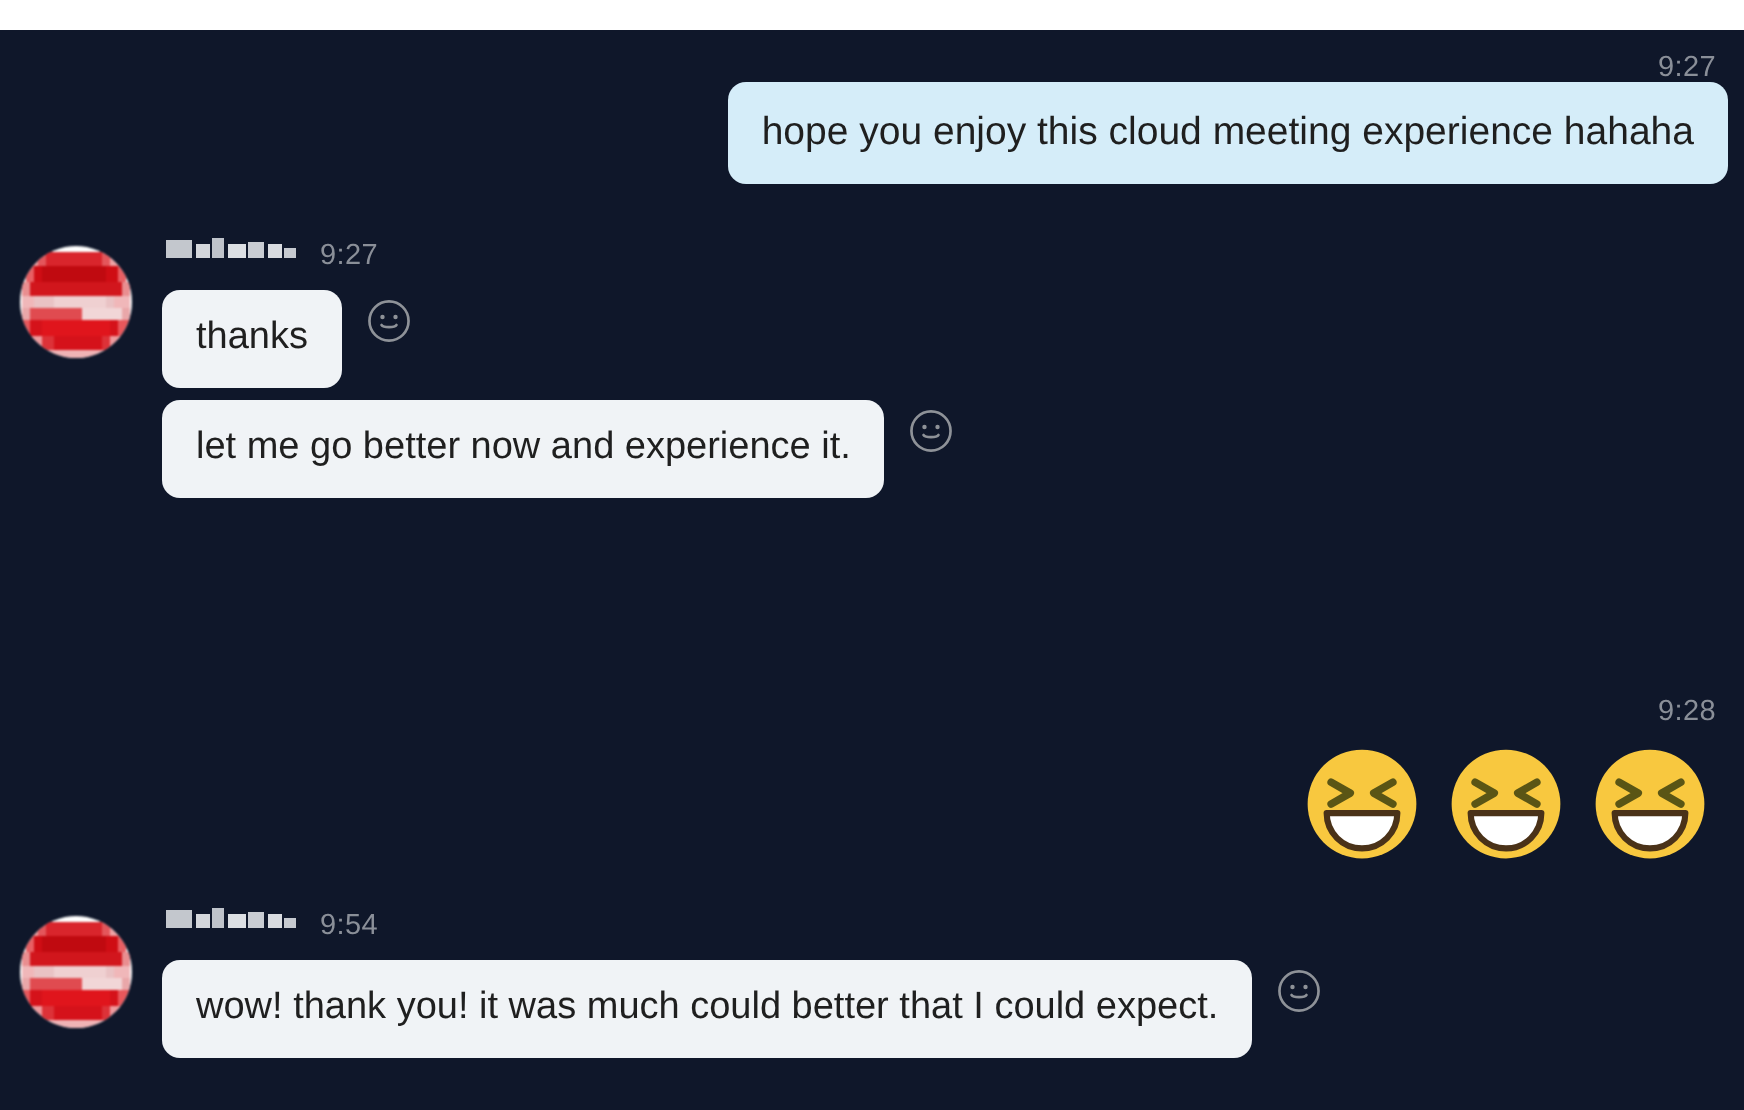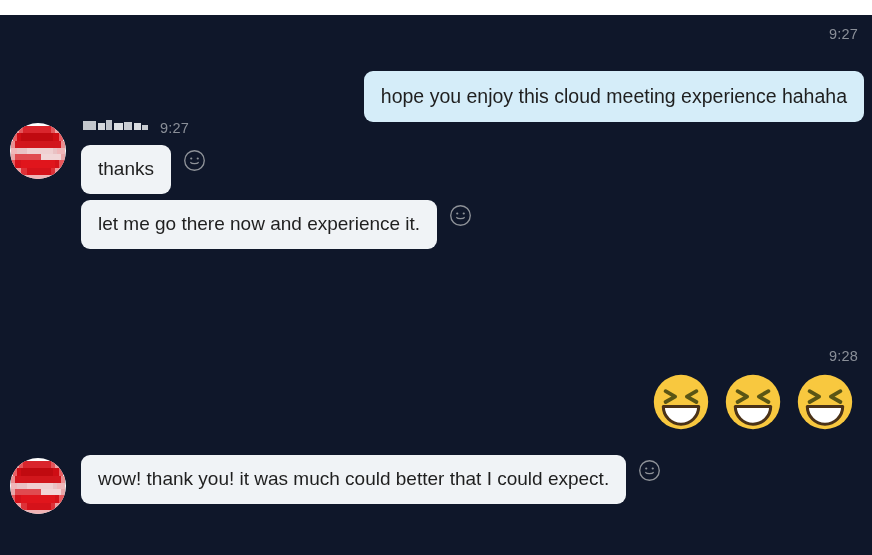--- a/index.html
+++ b/index.html
@@ -147,21 +147,21 @@
     white-space: nowrap;
   }
 </style>
 </head>
 <body>
 
 <div class="chat-root">
 
   <div class="time-sep" style="top:11px;">9:27</div>
 
-  <div class="row-out" style="top:56px;">
+  <div class="row-out" style="top:26px;">
     <div class="bubble-out">hope you enjoy this cloud meeting experience hahaha</div>
   </div>
 
   <div class="row-in" style="top:105px;">
 
     <div class="avatar">
       <svg width="58" height="58" viewBox="0 0 58 58">
         <defs>
           <clipPath id="avclip1">
               <circle cx="29" cy="29" r="28"></circle>
@@ -214,21 +214,21 @@
         <div class="bubble-in">thanks</div>
         <svg class="react-btn" viewBox="0 0 24 24">
           <circle cx="12" cy="12" r="10.2" fill="none" stroke="#8e9298" stroke-width="1.4"></circle>
           <circle cx="8.6" cy="9.9" r="1.15" fill="#8e9298"></circle>
           <circle cx="15.4" cy="9.9" r="1.15" fill="#8e9298"></circle>
           <path d="M8.1 14.1c1 1.5 6.8 1.5 7.8 0" fill="none" stroke="#8e9298" stroke-width="1.4" stroke-linecap="round"></path>
         </svg>
       </div>
 
       <div class="msg-line">
-        <div class="bubble-in">let me go there now and experience it.</div>
+        <div class="bubble-in">let me go better now and experience it.</div>
         <svg class="react-btn" viewBox="0 0 24 24">
           <circle cx="12" cy="12" r="10.2" fill="none" stroke="#8e9298" stroke-width="1.4"></circle>
           <circle cx="8.6" cy="9.9" r="1.15" fill="#8e9298"></circle>
           <circle cx="15.4" cy="9.9" r="1.15" fill="#8e9298"></circle>
           <path d="M8.1 14.1c1 1.5 6.8 1.5 7.8 0" fill="none" stroke="#8e9298" stroke-width="1.4" stroke-linecap="round"></path>
         </svg>
       </div>
 
 
     </div>
@@ -293,20 +293,32 @@
           <rect x="6" y="46" width="46" height="7" fill="#ef9a9d"></rect>
           <rect x="12" y="46" width="34" height="7" fill="#dd3238"></rect>
           <rect x="18" y="46" width="24" height="7" fill="#d5121a"></rect>
           <rect x="14" y="53" width="30" height="5" fill="#f0b3b5"></rect>
         </g>
       </svg>
     </div>
 
     <div class="in-col">
 
+      <div class="sender-line">
+        <span class="sender-name">
+          <i style="left:0px;top:1px;width:13px;height:9px;background:#c3c7cd;"></i>
+          <i style="left:15px;top:3px;width:7px;height:7px;background:#d4d7dc;"></i>
+          <i style="left:23px;top:0px;width:6px;height:10px;background:#bfc3ca;"></i>
+          <i style="left:31px;top:3px;width:9px;height:7px;background:#dcdfe3;"></i>
+          <i style="left:41px;top:2px;width:8px;height:8px;background:#c8ccd2;"></i>
+          <i style="left:51px;top:3px;width:7px;height:7px;background:#d9dce0;"></i>
+          <i style="left:59px;top:5px;width:6px;height:5px;background:#c6cad0;"></i>
+        </span>
+        <span class="sender-time">9:54</span>
+      </div>
 
       <div class="msg-line">
         <div class="bubble-in">wow! thank you! it was much could better that I could expect.</div>
         <svg class="react-btn" viewBox="0 0 24 24">
           <circle cx="12" cy="12" r="10.2" fill="none" stroke="#8e9298" stroke-width="1.4"></circle>
           <circle cx="8.6" cy="9.9" r="1.15" fill="#8e9298"></circle>
           <circle cx="15.4" cy="9.9" r="1.15" fill="#8e9298"></circle>
           <path d="M8.1 14.1c1 1.5 6.8 1.5 7.8 0" fill="none" stroke="#8e9298" stroke-width="1.4" stroke-linecap="round"></path>
         </svg>
       </div>

